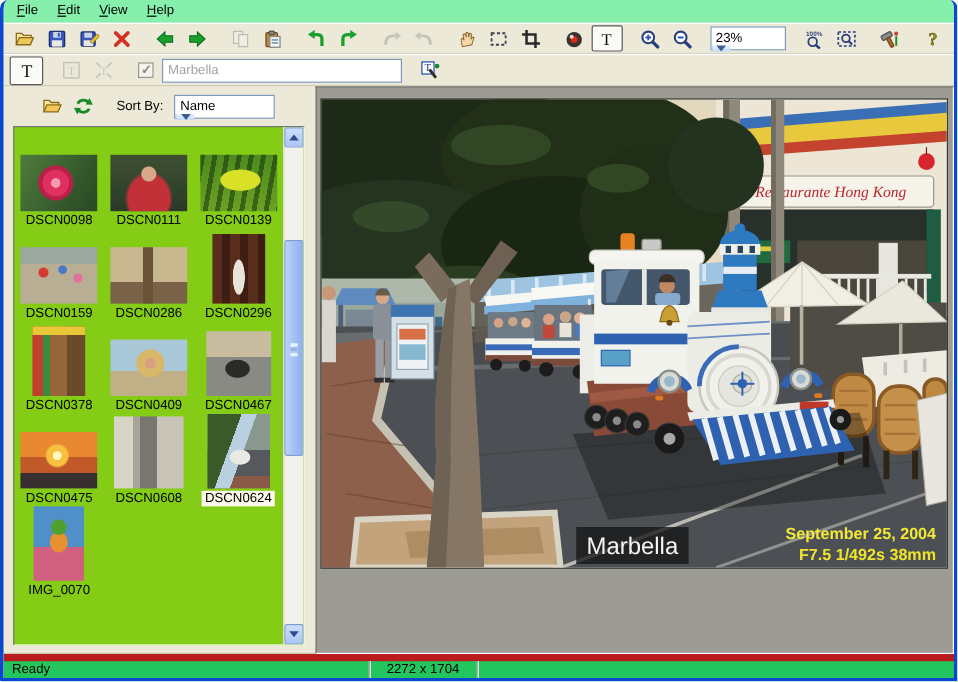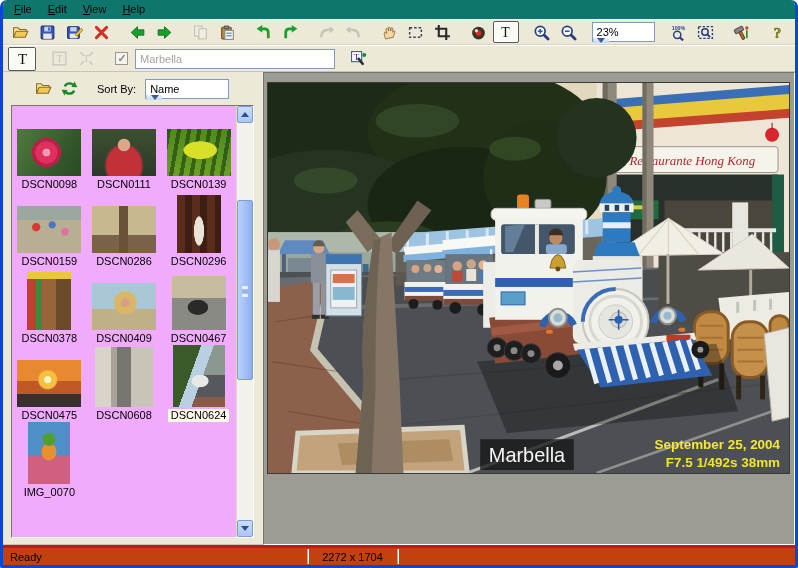--- a/index.html
+++ b/index.html
@@ -17,21 +17,21 @@
   .app-icon::after{content:"";position:absolute;left:5px;top:5px;width:6px;height:6px;border-radius:50%;background:#2A1808;}
   .title-text{color:#fff;font-weight:bold;font-size:13px;text-shadow:1px 1px 1px #10306E;flex:1;white-space:nowrap;overflow:hidden;}
   .winbtn{width:21px;height:21px;margin-left:2px;border-radius:3px;border:1px solid #DCE8FA;position:relative;flex:0 0 21px;}
   .winbtn.blue{background:radial-gradient(circle at 30% 25%,#9CC2F8,#3A6CD8 60%,#1E4AB0);}
   .winbtn.red{background:radial-gradient(circle at 30% 25%,#F0A088,#D85030 55%,#B03018);}
   .g-min{position:absolute;left:4px;bottom:4px;width:9px;height:3px;background:#fff;}
   .g-max{position:absolute;left:4px;top:4px;width:11px;height:10px;border:1px solid #fff;border-top:3px solid #fff;}
   .g-x1,.g-x2{position:absolute;left:3px;top:8px;width:13px;height:2.5px;background:#fff;border-radius:1px;}
   .g-x1{transform:rotate(45deg);} .g-x2{transform:rotate(-45deg);}
   
-  .menubar{height:19px;flex:0 0 19px;display:flex;align-items:center;padding:0 3px;background:#0f766e;}
+  .menubar{height:19px;flex:0 0 19px;display:flex;align-items:center;padding:0 3px;background:#86efac;}
   .menu-item{padding:2px 8px 3px 8px;cursor:default;}
   .menu-item .u{text-decoration:underline;}
   
   .toolbar{height:26px;flex:0 0 26px;display:flex;align-items:center;padding:0 5px;gap:1px;
     border-top:1px solid #FFFFFF;border-bottom:1px solid #D8D4C4;background:#ECE9D8;}
   .toolbar2{height:27px;flex:0 0 27px;border-bottom:1px solid #C8C4B4;}
   .tbtn{width:26px;height:22px;display:flex;align-items:center;justify-content:center;border:1px solid transparent;border-radius:2px;}
   .tbtn svg{width:17px;height:17px;}
   .tbtn.disabled{opacity:.45;}
   .tbtn.active{border:1px solid #58585A;background:#FBFBF6;box-shadow:inset 0 0 0 1px #fff;}
@@ -41,21 +41,21 @@
   .combo .cbtn{width:16px;background:linear-gradient(180deg,#E9F2FD,#C3D9F8);border-left:1px solid #B8CCE8;display:flex;align-items:center;justify-content:center;}
   .arrow-down{width:0;height:0;border-left:4px solid transparent;border-right:4px solid transparent;border-top:5px solid #3A5A90;}
   .text-input{width:200px;height:20px;border:1px solid #7F9DB9;background:#fff;color:#A3A3A3;font-size:11px;padding:0 4px;font-family:"Liberation Sans",sans-serif;}
   .checkbox{width:13px;height:13px;background:#F4F3EE;border:1px solid #9A988A;margin:0 6px;position:relative;}
   .checkbox .mark{position:absolute;left:1.5px;top:-1px;color:#8A8A82;font-size:11px;font-weight:bold;}
   
   .content{flex:1;display:flex;min-height:0;background:#ECE9D8;}
   .sidebar{width:254px;flex:0 0 254px;display:flex;flex-direction:column;}
   .sidebar-header{height:33px;flex:0 0 33px;display:flex;align-items:center;padding:0 8px 0 32px;gap:9px;}
   .sidebar-header svg{width:17px;height:17px;}
-  .thumbs-wrap{flex:1;margin:0 3px 7px 8px;background:#f0abfc;border:1px solid;border-color:#767670 #FFFFFF #FFFFFF #767670;position:relative;overflow:hidden;}
+  .thumbs-wrap{flex:1;margin:0 3px 7px 8px;background:#84cc16;border:1px solid;border-color:#767670 #FFFFFF #FFFFFF #767670;position:relative;overflow:hidden;}
   .thumbs{position:absolute;left:0;top:0;right:17px;bottom:0;display:grid;grid-template-columns:repeat(3,1fr);
     align-content:start;padding-top:8px;}
   .cell{height:77px;display:flex;flex-direction:column;align-items:center;justify-content:flex-end;}
   .pic{margin-bottom:2px;}
   .cell .label{font-size:11px;line-height:13px;padding:0 3px;white-space:nowrap;}
   .cell.selected .label{background:#FBF9E8;}
   .land{width:64px;height:47px;} .port{width:44px;height:58px;} .sq{width:54px;height:54px;}
   .tall{width:58px;height:60px;} .port2{width:52px;height:62px;} .slim{width:42px;height:62px;}
   
   .k-rose{background:radial-gradient(circle at 46% 50%,#F59AB4 0 9%,#E03060 10% 26%,#B82048 27% 34%,rgba(0,0,0,0) 36%),linear-gradient(120deg,#4E7C3C,#32562A 70%,#2A4A24);}
@@ -80,21 +80,21 @@
   .tri-up{width:0;height:0;border-left:4px solid transparent;border-right:4px solid transparent;border-bottom:5px solid #2E4C8C;}
   .tri-dn{width:0;height:0;border-left:4px solid transparent;border-right:4px solid transparent;border-top:5px solid #2E4C8C;}
   .sthumb{position:absolute;left:0;right:0;top:94px;height:180px;background:linear-gradient(90deg,#BAD2FB,#8FB0EF);border:1px solid #7C9CD8;border-radius:2px;}
   .sthumb::after{content:"";position:absolute;left:4px;right:4px;top:50%;height:1.5px;background:#E8F0FC;
     box-shadow:0 -4px 0 #E8F0FC,0 4px 0 #E8F0FC,0 -3px 0 #9AB4E0 inset;border-top:1px solid #9AB4E0;}
   .splitter{width:6px;flex:0 0 6px;background:#ECE9D8;}
   .image-panel{flex:1;background:#9C9C94;border:1px solid;border-color:#767670 #FFFFFF #FFFFFF #767670;position:relative;overflow:hidden;}
   .photo{position:absolute;top:9px;left:3px;width:523px;height:392px;border:1px solid #3A3A38;}
   .photo svg{display:block;width:100%;height:100%;}
   
-  .statusbar{height:20px;flex:0 0 20px;display:flex;align-items:center;background:#c2410c;border-top:3px solid #b91c1c;box-shadow:0 -1px 0 #C8C4B4;}
+  .statusbar{height:20px;flex:0 0 20px;display:flex;align-items:center;background:#22c55e;border-top:6px solid #b91c1c;box-shadow:0 -1px 0 #C8C4B4;}
   .sb1{width:304px;padding-left:7px;}
   .sbdiv{width:1px;height:15px;background:#ACA899;box-shadow:1px 0 0 #FFFFFF;}
   .sb2{width:89px;text-align:center;}
   .sb3{flex:1;}
 </style>
 </head>
 <body>
 
 <div class="window">
 

